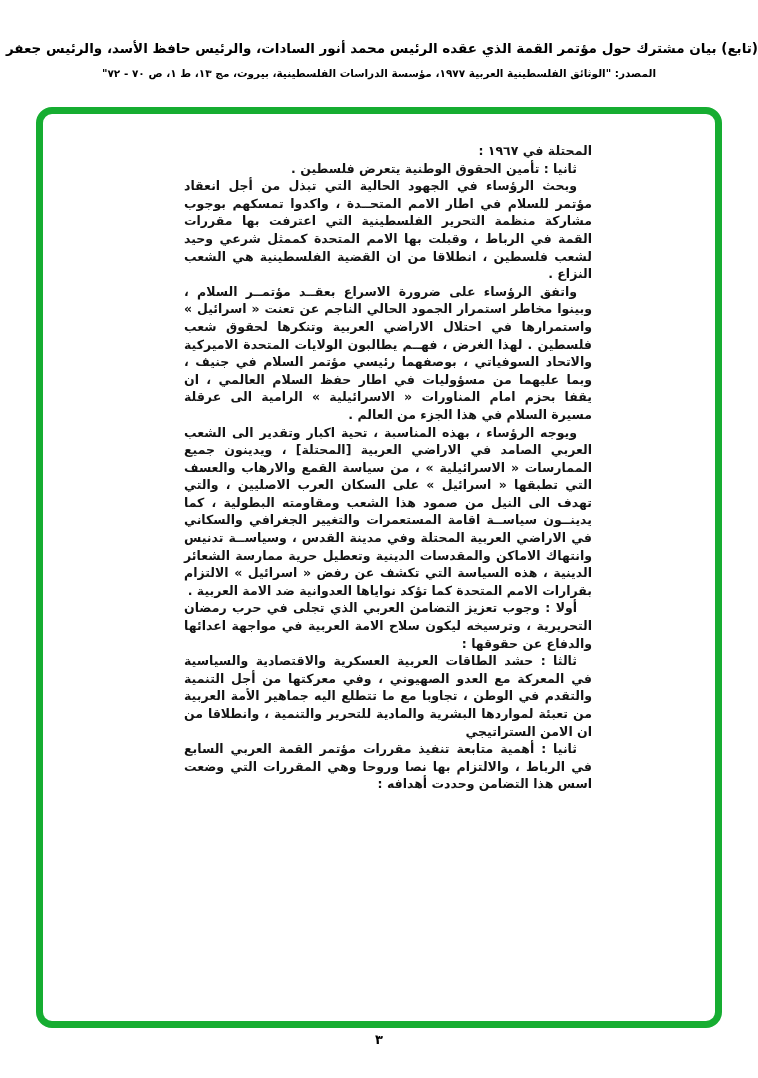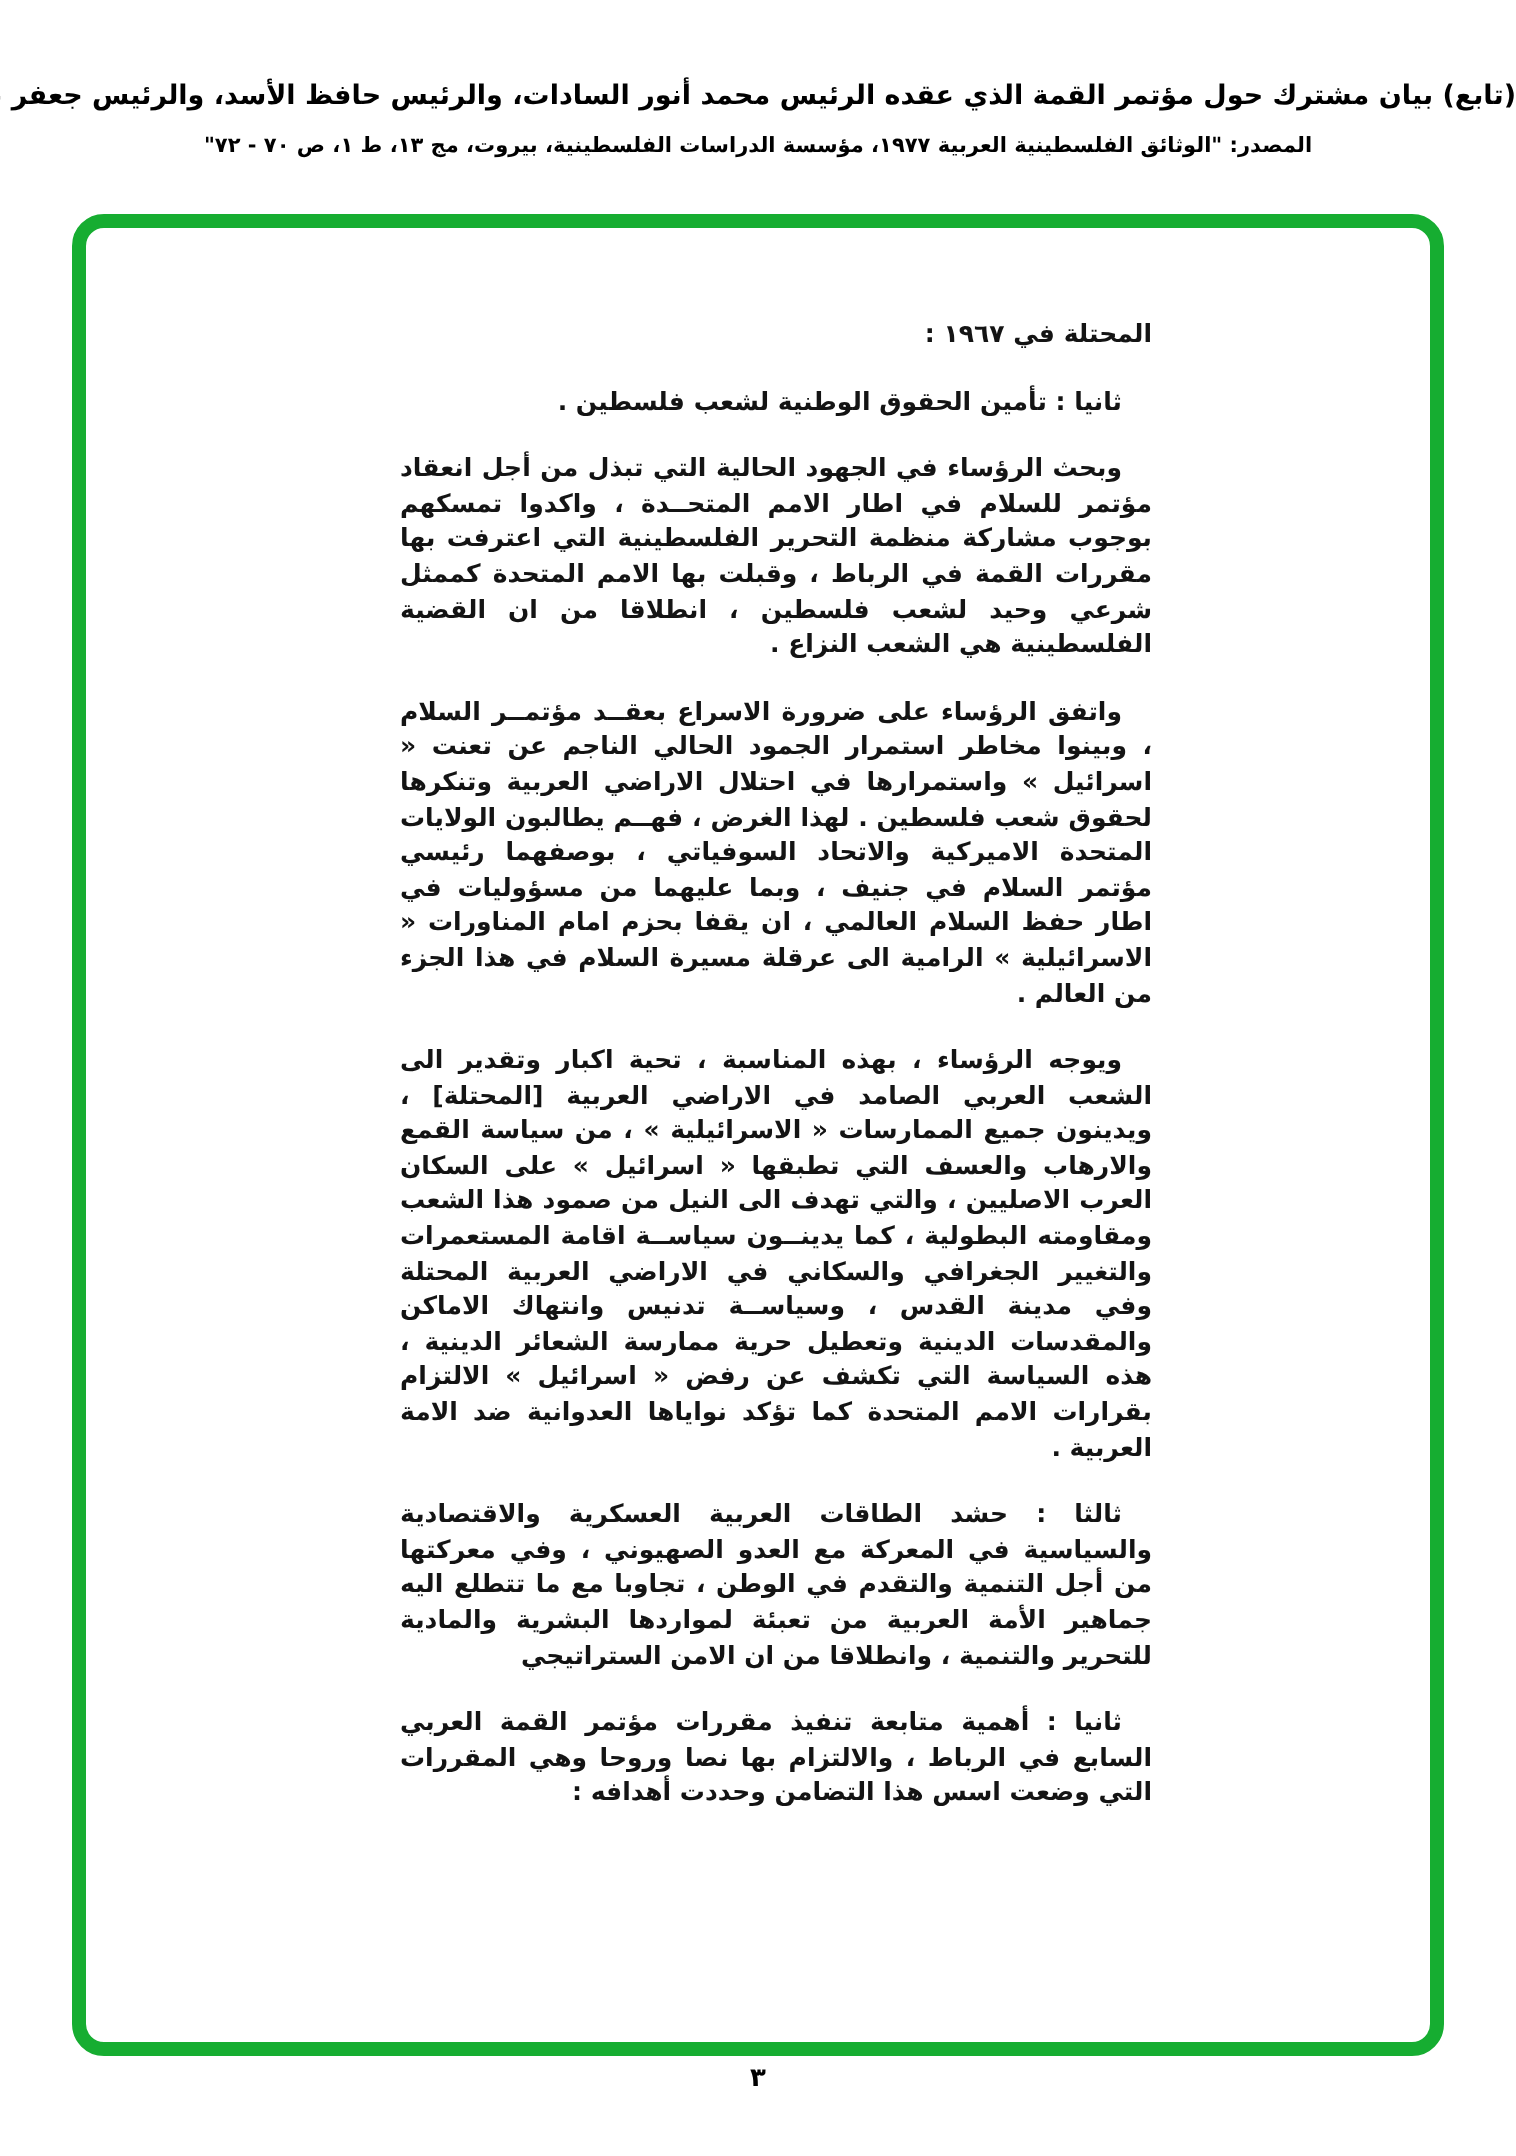--- a/index.html
+++ b/index.html
@@ -51,21 +51,21 @@
     left: 184px;
     width: 408px;
     direction: rtl;
     text-align: justify;
     font-size: 12.5px;
     line-height: 17.6px;
     font-weight: bold;
     color: #141414;
   }
   .scan-text p {
-    margin: 16px;
+    margin: 0;
     padding: 0;
     text-indent: 15px;
   }
   .scan-text p.flush {
     text-indent: 0;
   }
   .page-number {
     position: absolute;
     top: 1032px;
     left: 0;
@@ -81,21 +81,22 @@
 
 <div class="header">
   <div class="doc-title">(تابع) بيان مشترك حول مؤتمر القمة الذي عقده الرئيس محمد أنور السادات، والرئيس حافظ الأسد، والرئيس جعفر نميري</div>
   <div class="doc-source">المصدر:  "الوثائق الفلسطينية العربية ١٩٧٧، مؤسسة الدراسات الفلسطينية، بيروت، مج ١٣، ط ١، ص ٧٠ - ٧٢"</div>
 </div>
 
 <div class="frame"></div>
 
 <div class="scan-text">
   <p class="flush">المحتلة في ١٩٦٧ :</p>
-  <p>ثانيا : تأمين الحقوق الوطنية لشعب فلسطين .</p>
+  <p>ثانيا : تأمين الحقوق الوطنية يتعرض فلسطين .</p>
   <p>وبحث الرؤساء في الجهود الحالية التي تبذل من أجل انعقاد مؤتمر للسلام في اطار الامم المتحــدة ، واكدوا تمسكهم بوجوب مشاركة منظمة التحرير الفلسطينية التي اعترفت بها مقررات القمة في الرباط ، وقبلت بها الامم المتحدة كممثل شرعي وحيد لشعب فلسطين ، انطلاقا من ان القضية الفلسطينية هي الشعب النزاع .</p>
   <p>واتفق الرؤساء على ضرورة الاسراع بعقــد مؤتمــر السلام ، وبينوا مخاطر استمرار الجمود الحالي الناجم عن تعنت « اسرائيل » واستمرارها في احتلال الاراضي العربية وتنكرها لحقوق شعب فلسطين . لهذا الغرض ، فهــم يطالبون الولايات المتحدة الاميركية والاتحاد السوفياتي ، بوصفهما رئيسي مؤتمر السلام في جنيف ، وبما عليهما من مسؤوليات في اطار حفظ السلام العالمي ، ان يقفا بحزم امام المناورات « الاسرائيلية » الرامية الى عرقلة مسيرة السلام في هذا الجزء من العالم .</p>
   <p>ويوجه الرؤساء ، بهذه المناسبة ، تحية اكبار وتقدير الى الشعب العربي الصامد في الاراضي العربية [المحتلة] ، ويدينون جميع الممارسات « الاسرائيلية » ، من سياسة القمع والارهاب والعسف التي تطبقها « اسرائيل » على السكان العرب الاصليين ، والتي تهدف الى النيل من صمود هذا الشعب ومقاومته البطولية ، كما يدينــون سياســة اقامة المستعمرات والتغيير الجغرافي والسكاني في الاراضي العربية المحتلة وفي مدينة القدس ، وسياســة تدنيس وانتهاك الاماكن والمقدسات الدينية وتعطيل حرية ممارسة الشعائر الدينية ، هذه السياسة التي تكشف عن رفض « اسرائيل » الالتزام بقرارات الامم المتحدة كما تؤكد نواياها العدوانية ضد الامة العربية .</p>
+  <p>أولا : وجوب تعزيز التضامن العربي الذي تجلى في حرب رمضان التحريرية ، وترسيخه ليكون سلاح الامة العربية في مواجهة اعدائها والدفاع عن حقوقها :</p>
   <p>ثالثا : حشد الطاقات العربية العسكرية والاقتصادية والسياسية في المعركة مع العدو الصهيوني ، وفي معركتها من أجل التنمية والتقدم في الوطن ، تجاوبا مع ما تتطلع اليه جماهير الأمة العربية من تعبئة لمواردها البشرية والمادية للتحرير والتنمية ، وانطلاقا من ان الامن الستراتيجي</p>
   <p>ثانيا : أهمية متابعة تنفيذ مقررات مؤتمر القمة العربي السابع في الرباط ، والالتزام بها نصا وروحا وهي المقررات التي وضعت اسس هذا التضامن وحددت أهدافه :</p>
 </div>
 
 <div class="page-number">٣</div>
 
 </body></html>

